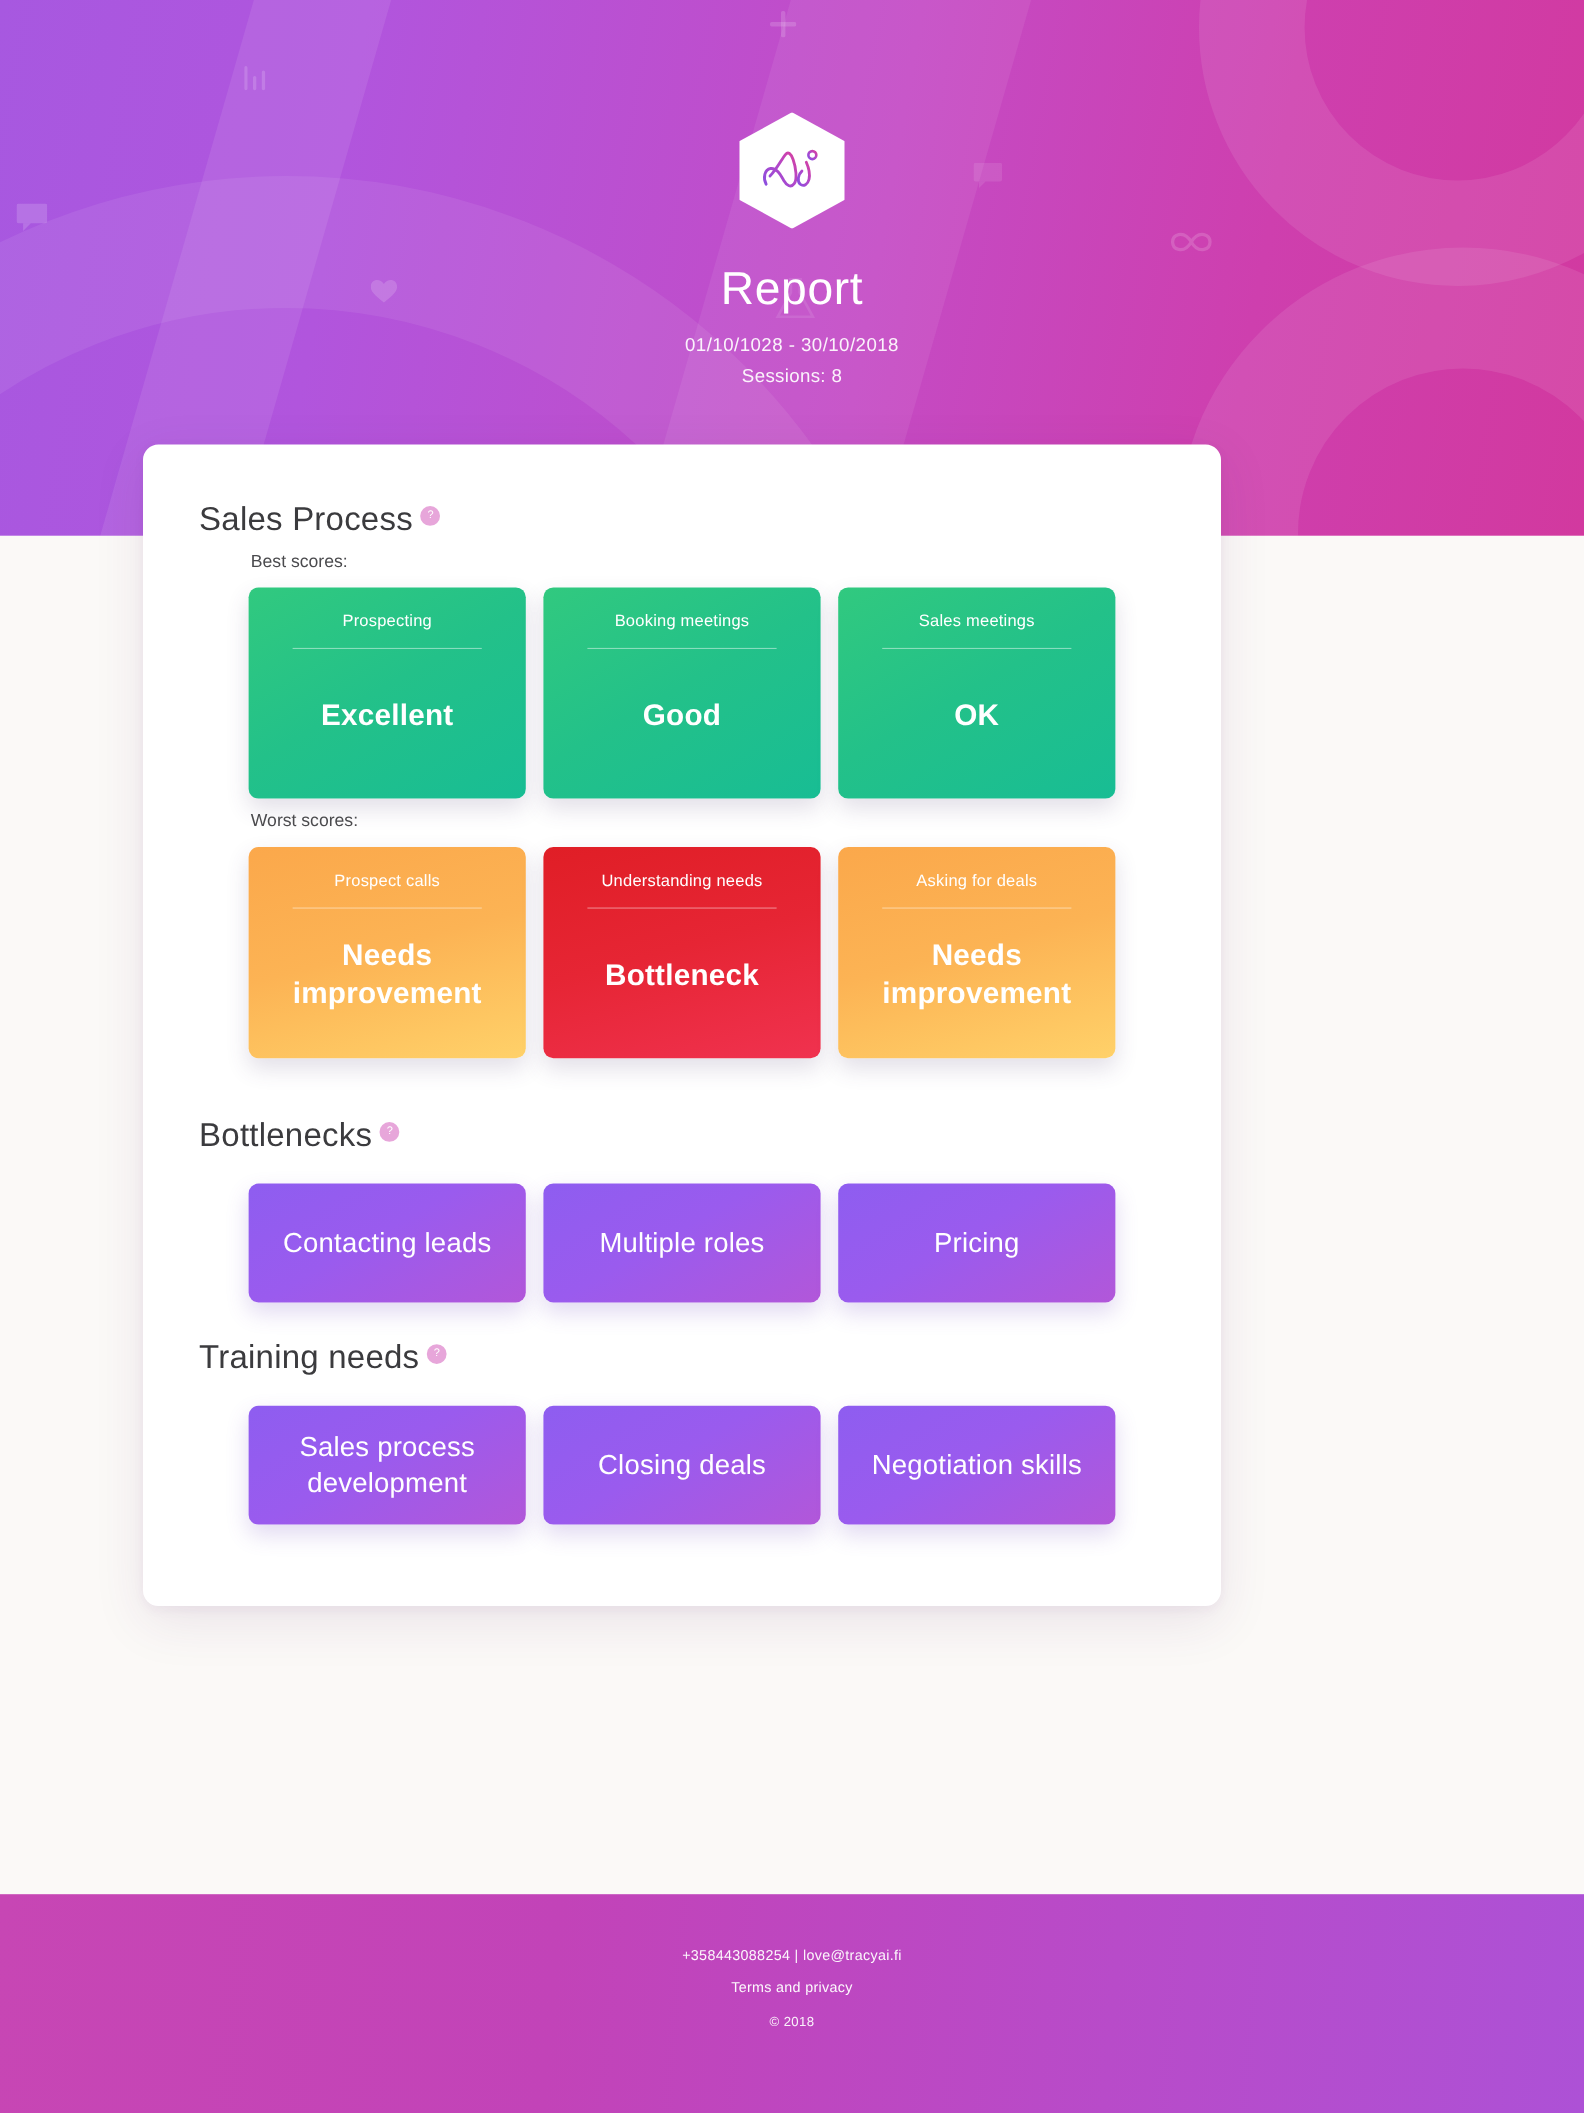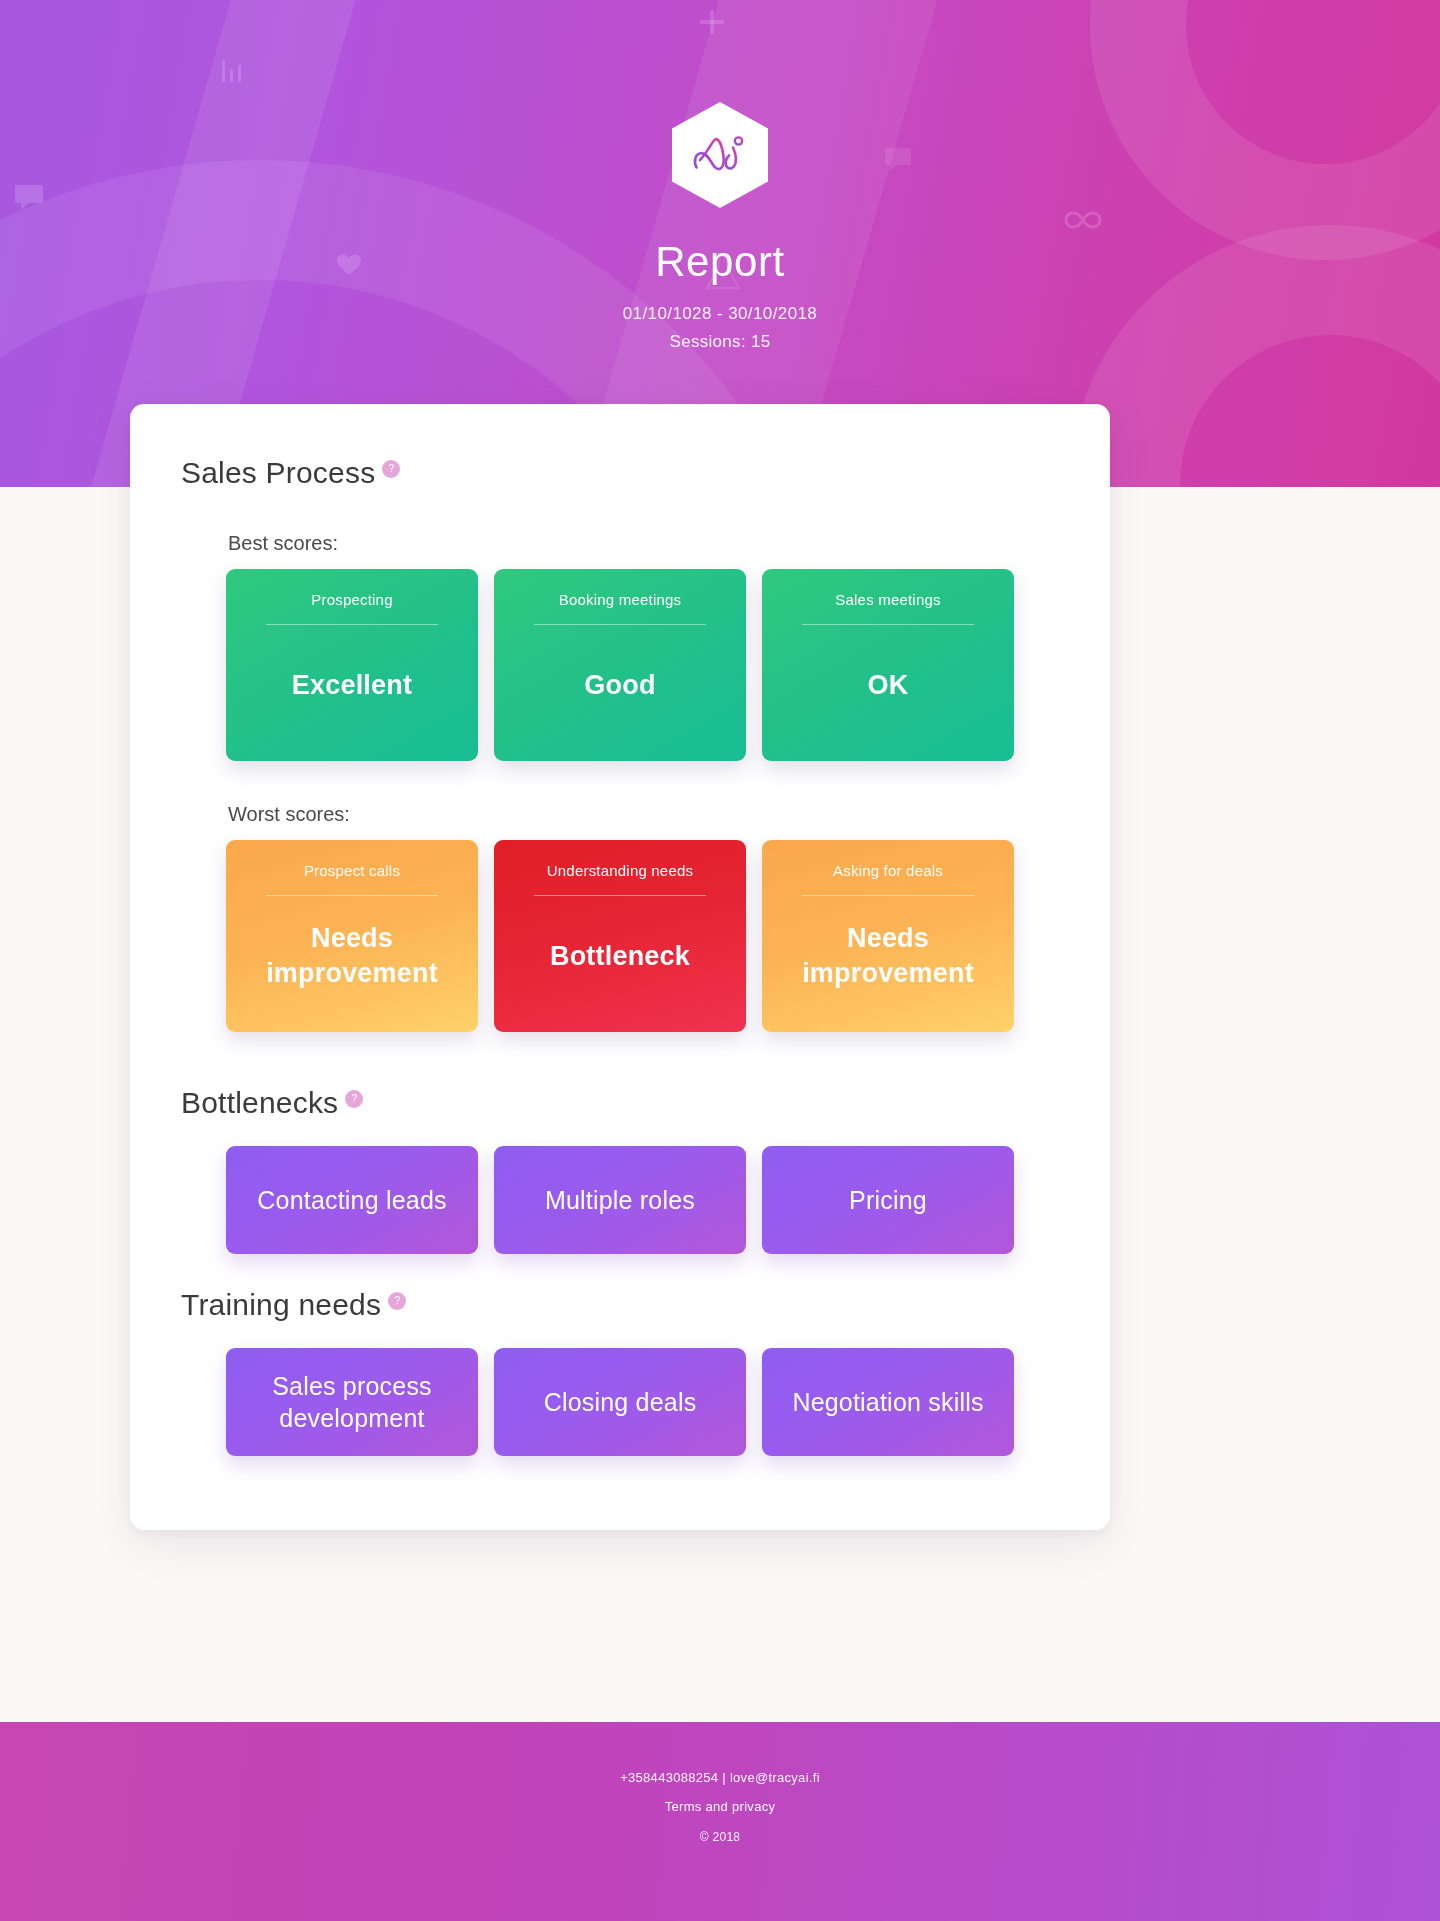--- a/index.html
+++ b/index.html
@@ -157,23 +157,23 @@
     color: #ffffff;
     font-size: 10px;
     line-height: 18px;
     text-align: center;
     margin-top: 4px;
     flex: 0 0 auto;
     cursor: pointer;
   }
 
   .sub-label {
-    margin-top: 42px;
+    margin-top: 12px;
     margin-left: 50px;
-    font-size: 20px;
+    font-size: 16px;
     font-weight: 400;
     color: #4a4a4d;
   }
 
   .card-row {
     display: flex;
     gap: 16px;
     margin-top: 14px;
     padding-left: 48px;
     padding-right: 48px;
@@ -357,21 +357,21 @@
           <g fill="none" stroke="url(#aiGrad)" stroke-width="2.6" stroke-linecap="round">
             <path d="M5.5 34.5 C2.5 29 4 21 9.5 20.2 C15 19.4 18.5 26 21.5 31 C24.5 36 28 38 31 34 C34 30 32.5 19 30 12 C28 6.5 25.5 4.5 23 7.5 C20 11 15 21 9 27"></path>
             <path d="M38 22.5 C34.5 25.5 33.5 32 36.5 34.5 C39.5 37 43.5 34.5 44.5 30 C45.5 25.5 44 19 42 14.5"></path>
           </g>
           <circle cx="47.5" cy="8" r="3.6" fill="none" stroke="url(#aiGrad)" stroke-width="2.4"></circle>
         </svg>
       </div>
 
       <div class="hero-title">Report</div>
       <div class="hero-dates">01/10/1028 - 30/10/2018</div>
-      <div class="hero-sessions">Sessions: 15</div>
+      <div class="hero-sessions">Sessions: 8</div>
     </div>
   </div>
 
   <div class="panel-wrap">
     <div class="panel">
 
       <div class="section-head">
         <div class="section-title">Sales Process</div>
         <div class="help-badge">?</div>
       </div>

